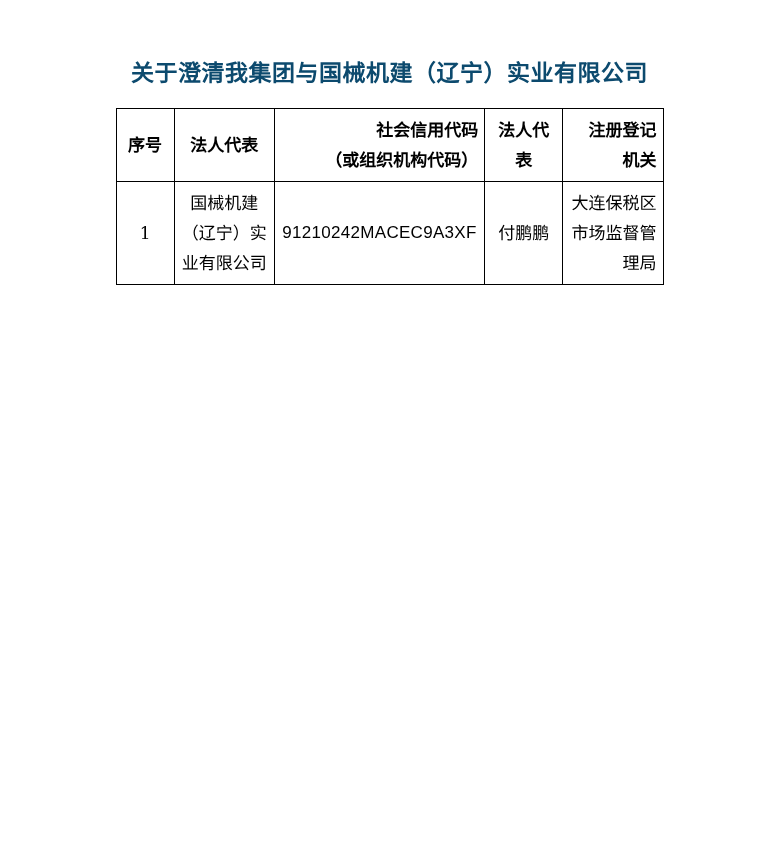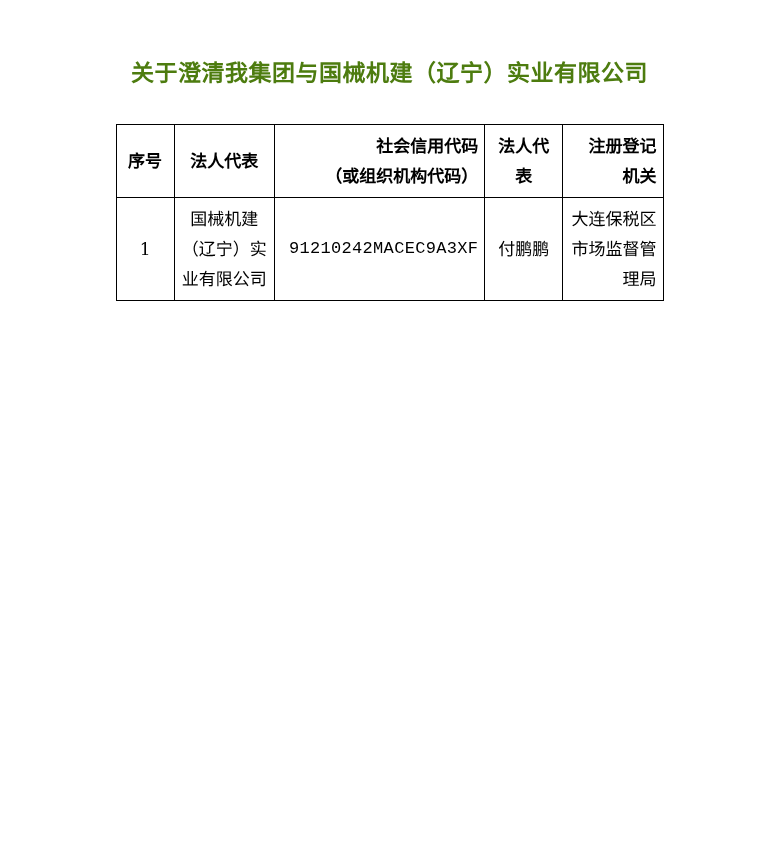--- a/index.html
+++ b/index.html
@@ -24,36 +24,36 @@
   .title-block {
     padding-top: 52px;
     text-align: center;
   }
   .title-line {
     font-family: "DejaVu Sans", "Liberation Sans", sans-serif;
     font-weight: bold;
     font-size: 23px;
     letter-spacing: 0.5px;
     line-height: 42px;
-    color: #4d7c0f;
+    color: #0c4a6e;
   }
   .body-block {
     margin: 42px auto 0 auto;
     width: 570px;
   }
   .para {
     font-size: 19.5px;
     line-height: 44px;
     text-align: justify;
     text-justify: inter-ideograph;
     letter-spacing: 0.2px;
     text-indent: 2em;
   }
   .table-wrap {
-    margin: 30px auto 0 auto;
+    margin: 14px auto 0 auto;
     width: 548px;
   }
   table.info-table {
     border-collapse: collapse;
     width: 100%;
     table-layout: fixed;
   }
   table.info-table th,
   table.info-table td {
     border: 1px solid #000000;
@@ -75,23 +75,23 @@
   td.cell-no {
     text-align: center;
     vertical-align: middle;
   }
   td.cell-name {
     text-align: center;
     vertical-align: top;
     line-height: 38px;
   }
   td.cell-code {
-    text-align: right;
+    text-align: center;
     vertical-align: top;
-    font-family: Liberation Mono, monospace;
+    font-family: Liberation Sans, sans-serif;
     letter-spacing: 0.3px;
     line-height: 34px;
   }
   td.cell-rep {
     text-align: center;
     vertical-align: middle;
   }
   td.cell-org {
     text-align: right;
     vertical-align: top;

